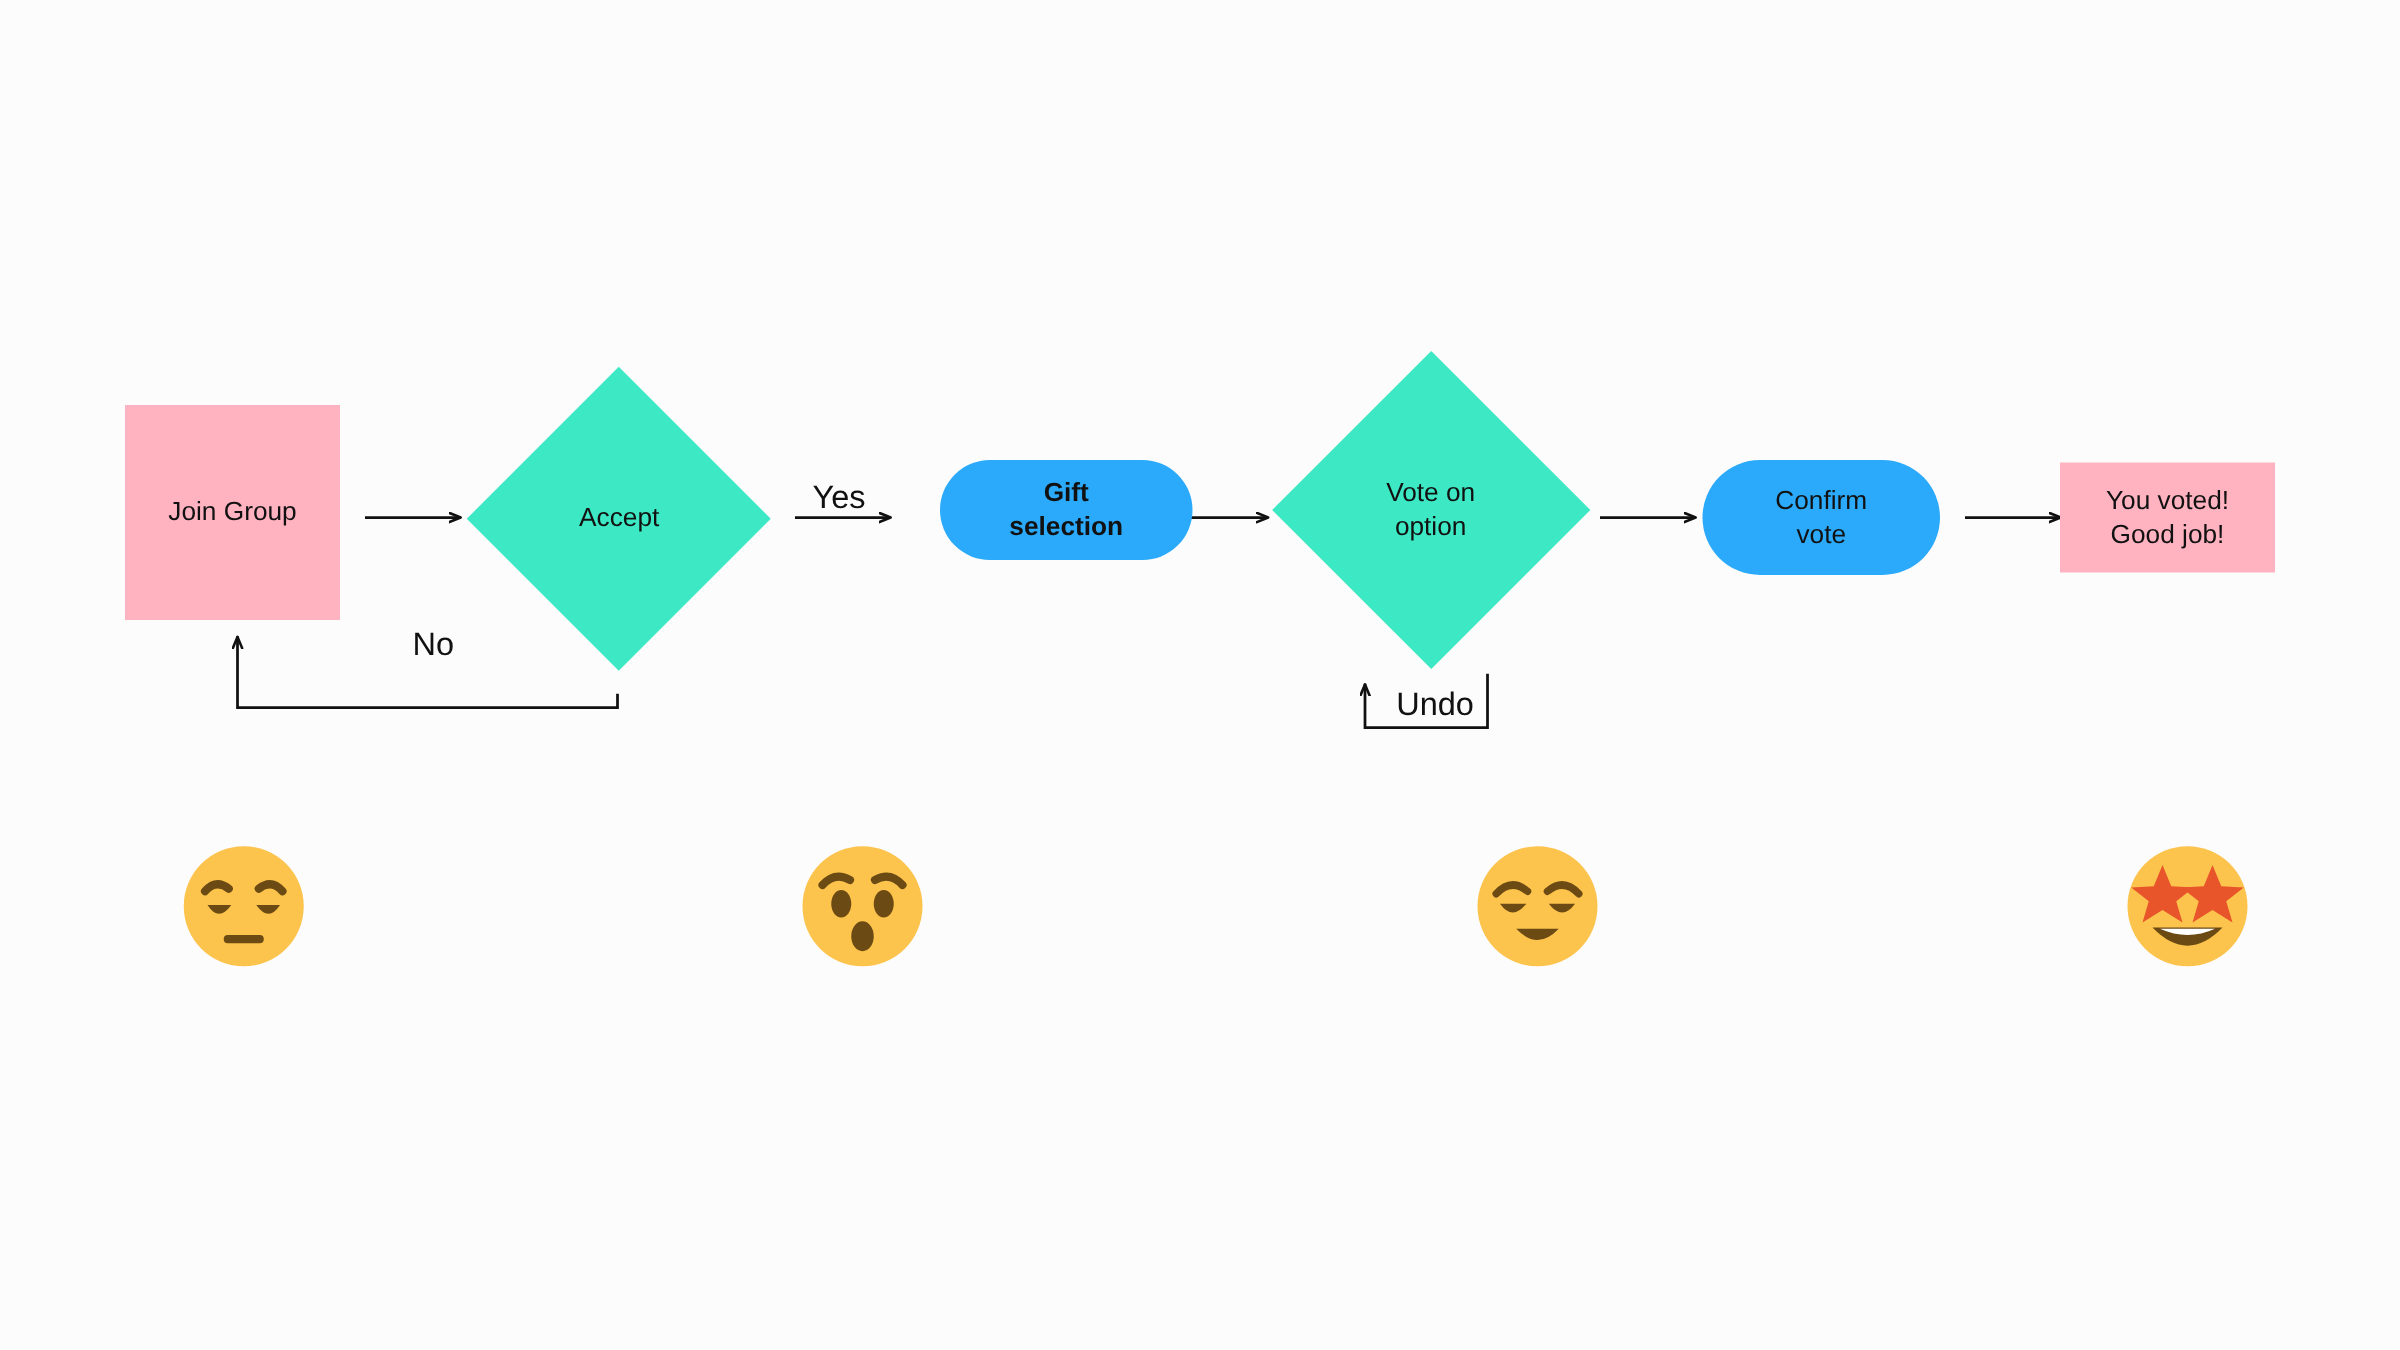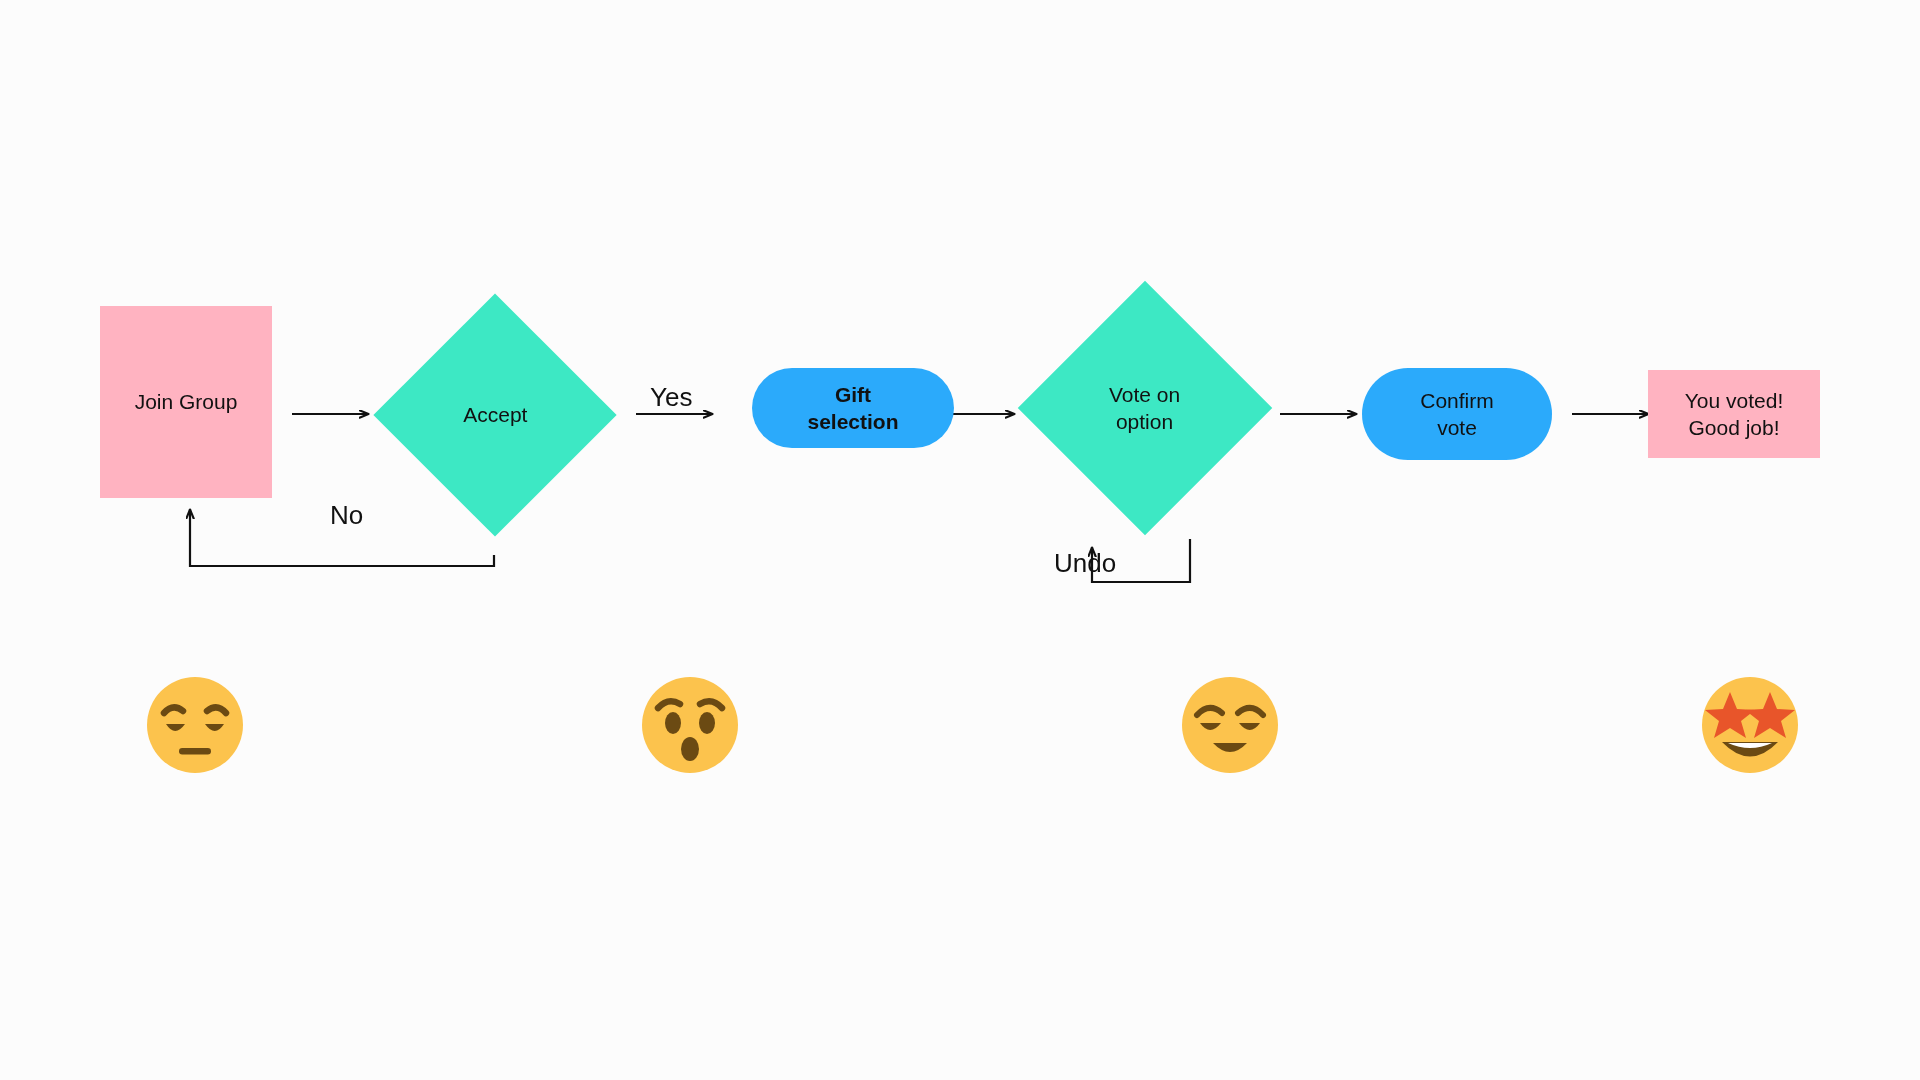--- a/index.html
+++ b/index.html
@@ -96,21 +96,21 @@
 
     <g>
       <path d="M494,556 L494,566 L190,566 L190,510" fill="none" stroke="#111111" stroke-width="2.2" stroke-linecap="square" stroke-linejoin="miter" marker-end="url(#ah)"></path>
     </g>
 
     <g>
       <path d="M1190,540 L1190,582 L1092,582 L1092,548" fill="none" stroke="#111111" stroke-width="2.2" stroke-linecap="square" stroke-linejoin="miter" marker-end="url(#ah)"></path>
     </g>
   </svg>
 
-  <div class="node node-rect" style="left:100px; top:306px; width:172px; height:192px;">
+  <div class="node node-rect" style="left:100px; top:324px; width:172px; height:172px;">
     <span>Join Group</span>
   </div>
 
   <div class="node node-diamond" style="left:409px; top:329px; width:172px; height:172px;">
     <span class="diamond-label">Accept</span>
   </div>
 
   <div class="node node-pill" style="left:752px; top:368px; width:202px; height:80px;font-weight:bold;">
     <span>Gift
 selection</span>
@@ -128,21 +128,21 @@
 
   <div class="node node-pill" style="left:1362px; top:368px; width:190px; height:92px;">
     <span>Confirm
 vote</span>
   </div>
 
   <div class="edge-label" style="left:650px; top:382px;">Yes</div>
 
   <div class="edge-label" style="left:330px; top:500px;">No</div>
 
-  <div class="edge-label" style="left:1054px; top:548px;">Undo</div>
+  <div class="edge-label" style="left:1117px; top:548px;">Undo</div>
 
   <div class="emoji-wrap" style="left:145px; top:675px; width:100px; height:100px;">
     <svg viewBox="0 0 100 100" width="100" height="100">
       <circle cx="50" cy="50" r="48" fill="#FCC34D"></circle>
       <path d="M19 38 Q28 28 38 36" fill="none" stroke="#6B4A13" stroke-width="6.5" stroke-linecap="round"></path>
       <path d="M62 36 Q72 28 81 38" fill="none" stroke="#6B4A13" stroke-width="6.5" stroke-linecap="round"></path>
       <path d="M21 49 Q30 63 40 49 Z" fill="#6B4A13"></path>
       <path d="M60 49 Q70 63 79 49 Z" fill="#6B4A13"></path>
       <rect x="34" y="73" width="32" height="6.5" rx="3.2" fill="#6B4A13"></rect>
     </svg>

